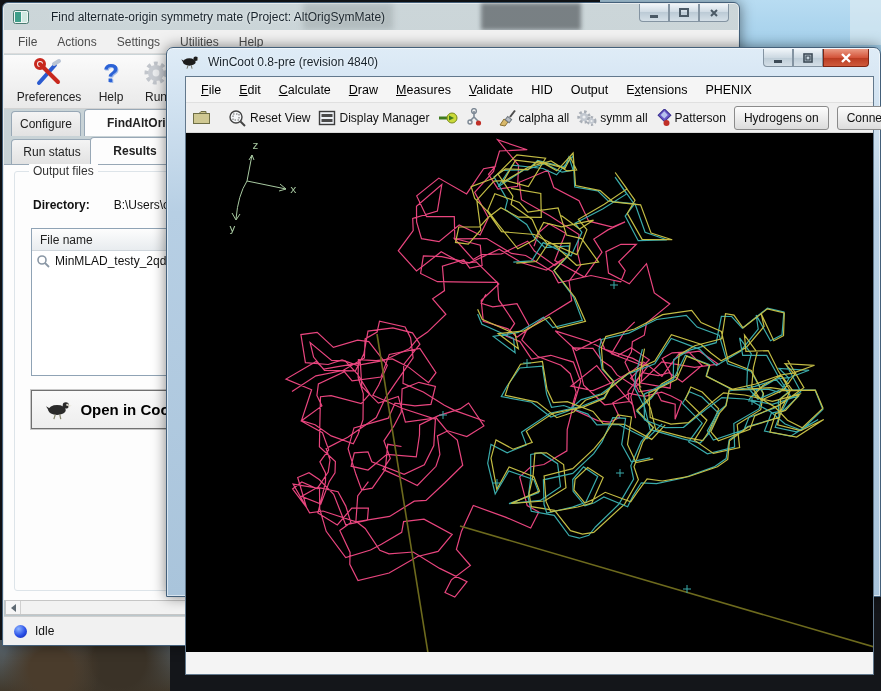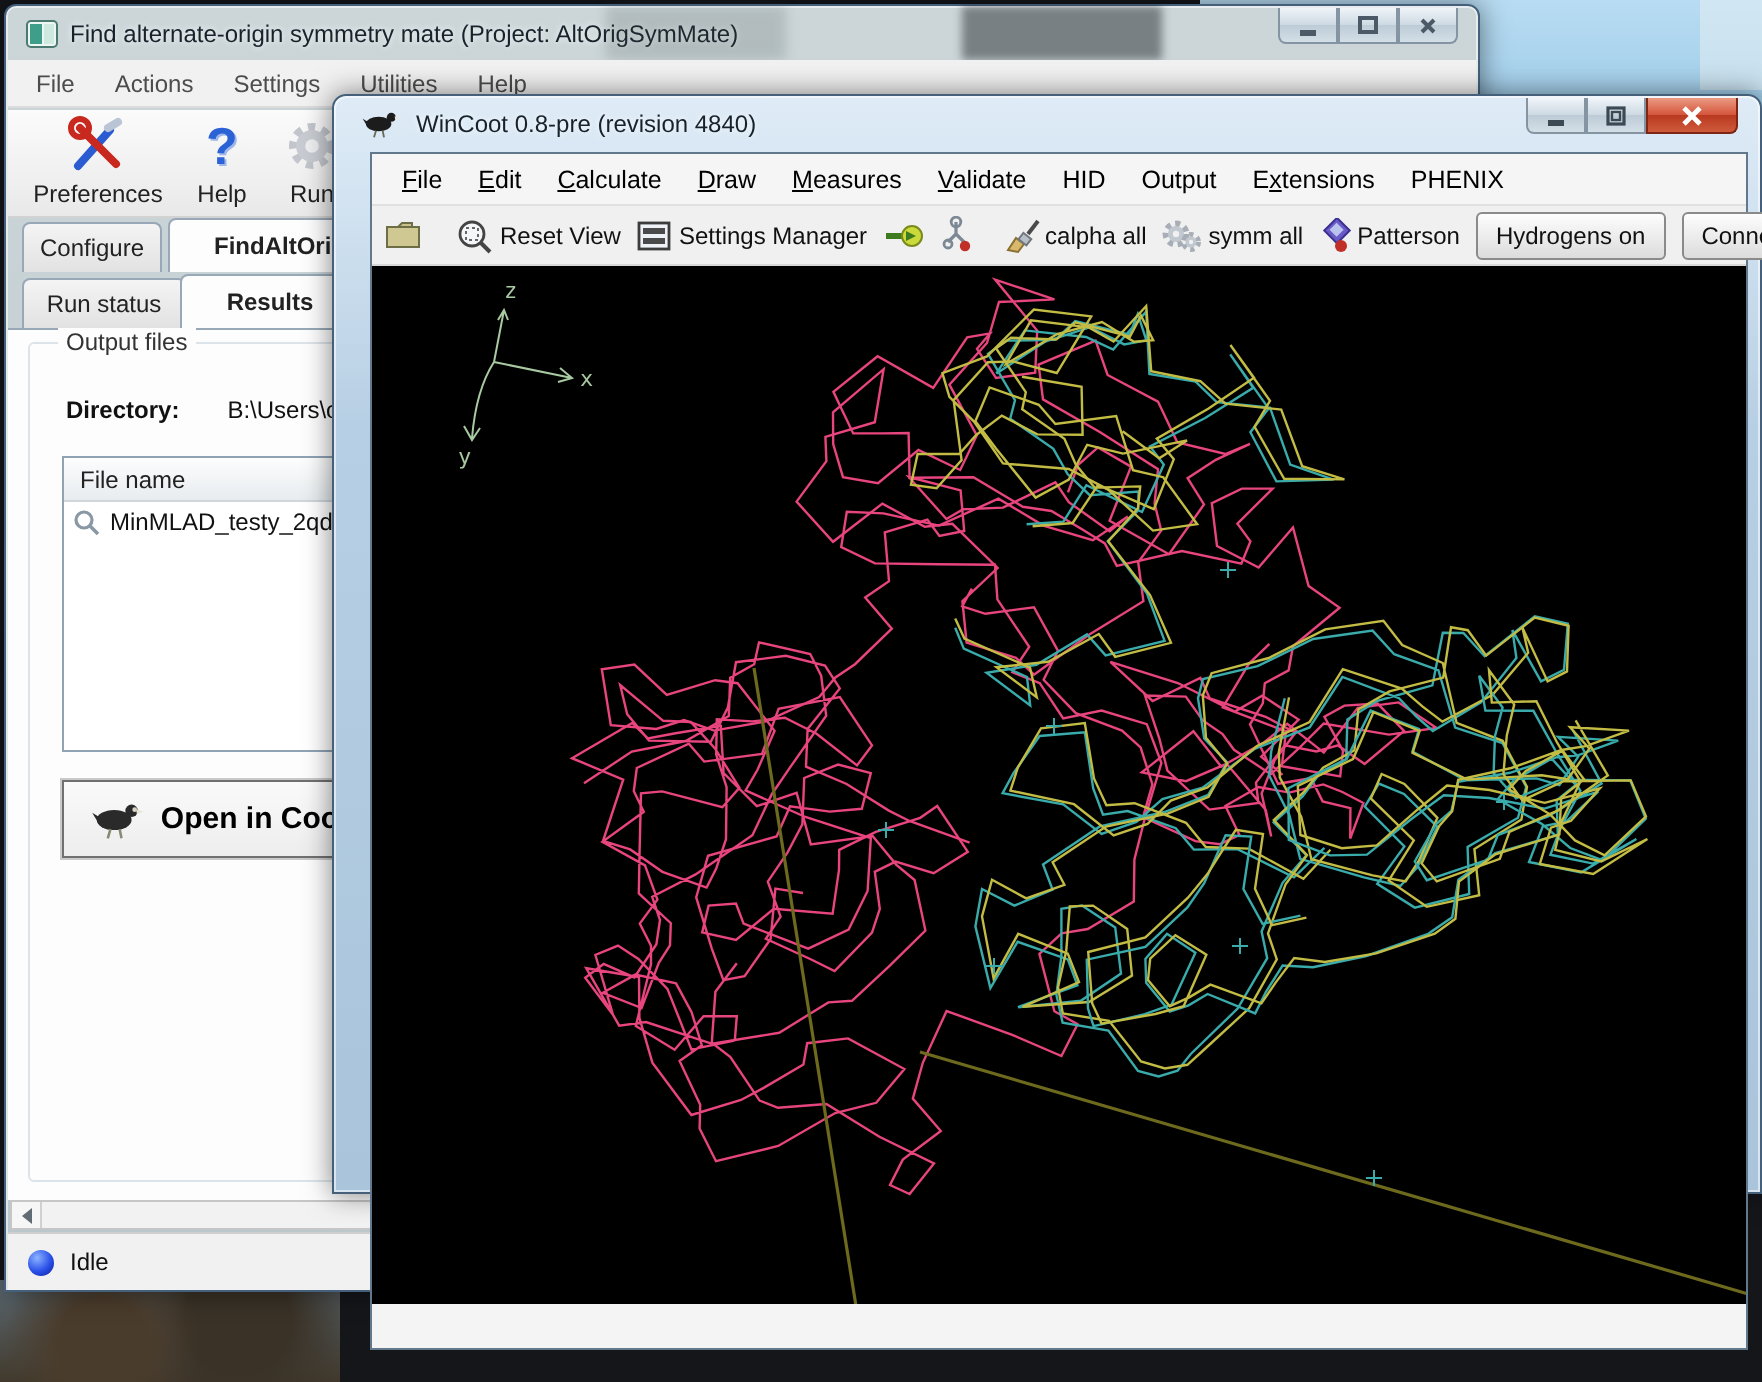--- a/index.html
+++ b/index.html
@@ -22,21 +22,21 @@
   .winctl { position:absolute; display:flex; }
   .winctl .wbtn { width:30px; height:18px; border:1px solid #8494a2; border-top:none; background:linear-gradient(180deg,#f0f5f9,#cdd9e2 50%,#bccbd6 50%,#d4dfe7);
                   display:flex; align-items:center; justify-content:center; }
   .winctl .wbtn:first-child { border-radius:0 0 0 4px; }
   .winctl .wbtn.close { border-radius:0 0 4px 0; }
   .winctl .wbtn.red { background:linear-gradient(180deg,#eb9a83,#d4553b 50%,#b83category 50%,#c94f33); background:linear-gradient(180deg,#eb9a83,#d4553b 50%,#b8391f 50%,#cf5a3c); border-color:#7e2513; }
 
   
   #phenix { left:2px; top:2px; width:738px; height:644px; border-radius:6px 6px 0 0;
             background:linear-gradient(180deg,#ccd6d9,#b9c6cb); }
-  #phenix .titlebar { height:27px; padding-left:10px; gap:6px; }
+  #phenix .titlebar { height:27px; padding-left:10px; gap:22px; }
   #phenix .glass-smudge1 { position:absolute; left:478px; top:0; width:100px; height:27px; background:rgba(20,25,28,.45); filter:blur(2px); }
   #phenix .glass-smudge2 { position:absolute; left:300px; top:0; width:90px; height:27px; background:rgba(60,70,72,.18); filter:blur(3px); }
   #phenix .winctl { left:636px; top:1px; }
   #phenix .menubar { position:absolute; left:1px; top:27px; right:1px; height:24px; background:#f1f1f1; border-bottom:1px solid #dcdcdc;
                      display:flex; align-items:center; padding-left:4px; }
   #phenix .menubar .menu-item { font-size:12px; color:#4c4c4c; padding:3px 10px; cursor:default; }
   #phenix .toolbar { position:absolute; left:1px; top:52px; right:1px; height:54px;
                      background:linear-gradient(180deg,#fbfbfb,#e9e9e9); border-bottom:1px solid #d2d2d2; }
   .tbtn { position:absolute; top:3px; text-align:center; font-size:12px; color:#222; }
   .tbtn .ic { height:30px; display:flex; align-items:center; justify-content:center; }
@@ -279,21 +279,21 @@
           <path d="M12.5 12.5 L17 17" stroke="#444" stroke-width="2"></path>
         </svg>
         <span>Reset View</span>
       </div>
       <div class="wc-item">
         <svg width="18" height="16">
           <rect x="1.5" y="1.5" width="15" height="13" fill="#eef1f5" stroke="#3c3c3c" stroke-width="1.4"></rect>
           <rect x="3.5" y="4" width="11" height="3" fill="#4a4a4a"></rect>
           <rect x="3.5" y="9" width="11" height="3" fill="#4a4a4a"></rect>
         </svg>
-        <span>Settings Manager</span>
+        <span>Display Manager</span>
       </div>
       <div class="wc-item">
         <svg width="20" height="14">
           <path d="M1 7 L11 7" stroke="#3e7a1e" stroke-width="3"></path>
           <circle cx="14" cy="7" r="5" fill="#cada3a" stroke="#7a8a1a"></circle>
           <path d="M11 4.5 L16 7 L11 9.5 Z" fill="#3e7a1e"></path>
         </svg>
       </div>
       <div class="wc-item">
         <svg width="16" height="20">

